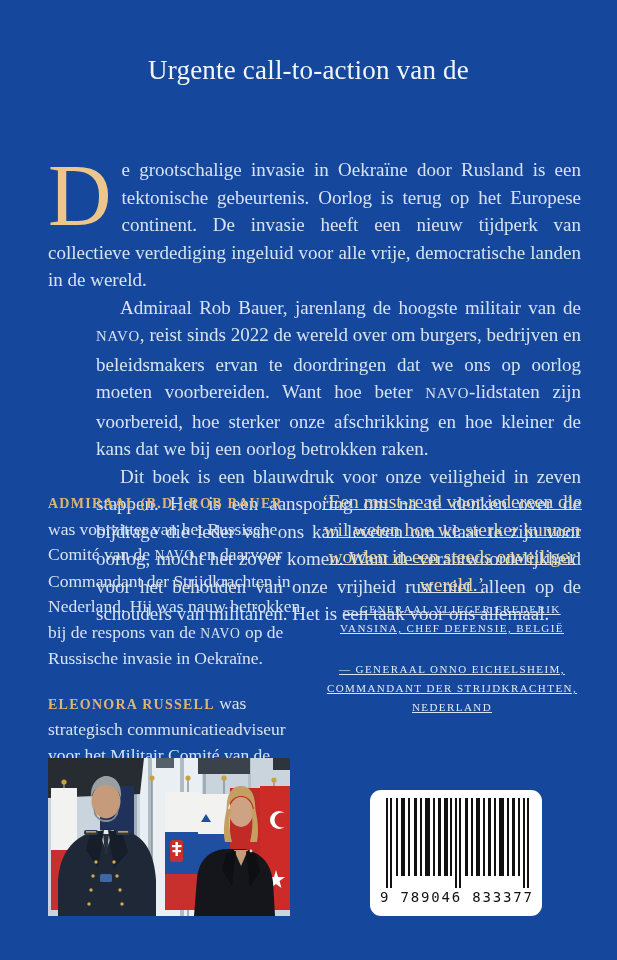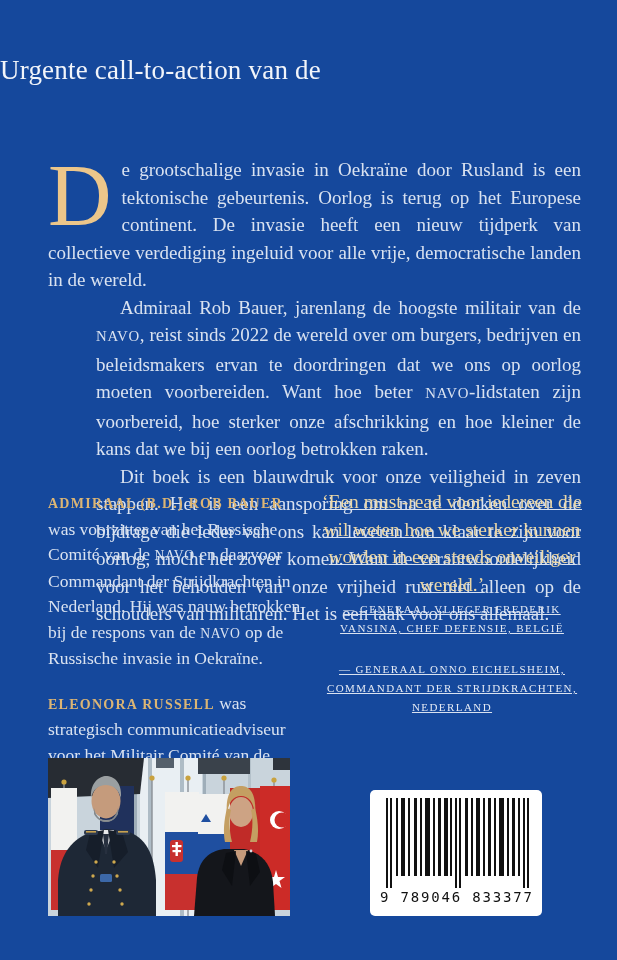--- a/index.html
+++ b/index.html
@@ -17,20 +17,21 @@
     position:relative;
     width:617px;height:960px;
     background:var(--blue);
     overflow:hidden;
     font-family:"Liberation Serif","DejaVu Serif",serif;
     color:var(--body);
   }
   
   .title{
     position:absolute;top:52px;left:0;width:617px;
+    text-align:center;
     color:var(--title);
     font-size:27px;line-height:37px;
     letter-spacing:0.2px;
   }
   
   .main-text{
     position:absolute;top:156px;left:48px;width:533px;
     font-size:19px;line-height:27.5px;
     text-align:justify;
   }
@@ -69,21 +70,21 @@
   }
   .quote+ .quote-attr{margin-bottom:22px;}
   
   .photo{
     position:absolute;top:758px;left:48px;width:242px;height:158px;
     display:block;
   }
   
   .barcode-box{
     position:absolute;top:790px;left:370px;width:172px;height:126px;
-    background:#fff;border-radius:5px;
+    background:#fff;border-radius:11px;
   }
   .barcode-box svg{display:block;width:100%;height:100%;}
   .barcode-digits{
     font-family:"DejaVu Sans Mono","Liberation Mono",monospace;
     font-size:14px;
     fill:#111;
   }
 </style>
 </head>
 <body>

